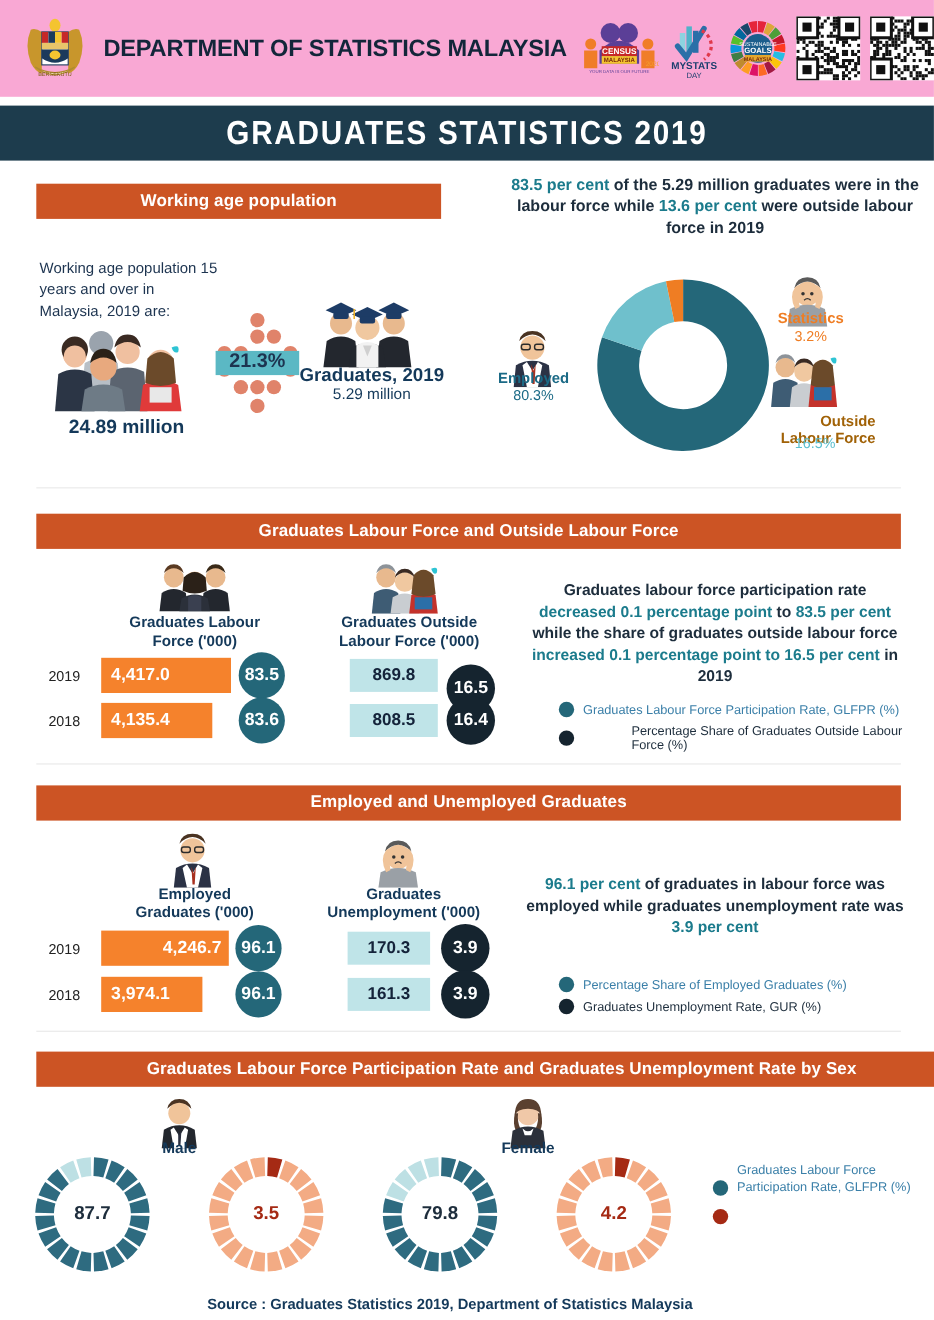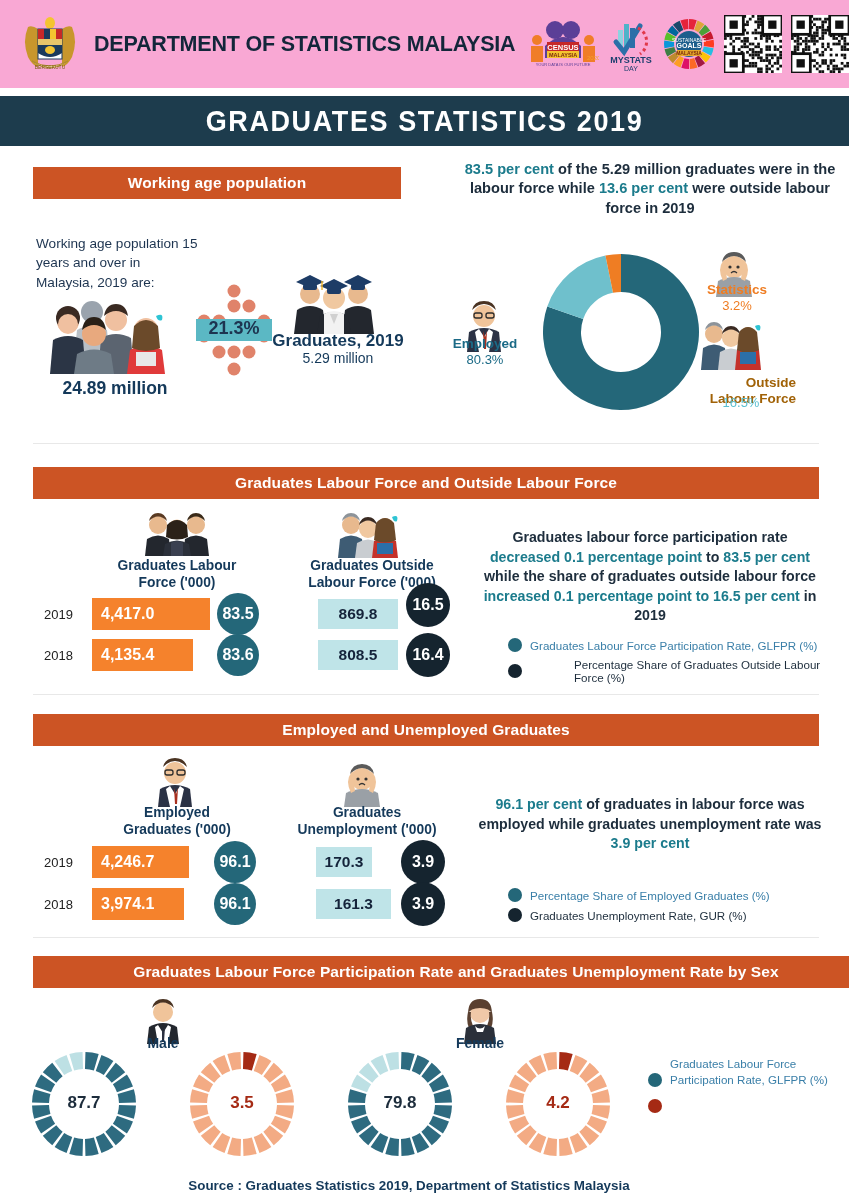--- a/index.html
+++ b/index.html
@@ -635,21 +635,21 @@
 <div class="yr" style="left:44px; top:607px;">2019</div>
 <div class="obar" style="left:92px; top:598px; width:118px;">
   <span>4,417.0</span>
 </div>
 <div class="circ c-teal" style="left:217px; top:593px; width:42px; height:42px;">
   <span style="font-size:16px;">83.5</span>
 </div>
 <div class="cbar" style="left:318px; top:599px; width:80px;">
   <span>869.8</span>
 </div>
-<div class="circ c-dark" style="left:406px; top:583px; width:44px; height:44px;">
+<div class="circ c-dark" style="left:406px; top:604px; width:44px; height:44px;">
   <span style="font-size:16px;">16.5</span>
 </div>
 
 <div class="yr" style="left:44px; top:648px;">2018</div>
 <div class="obar" style="left:92px; top:639px; width:101px;">
   <span>4,135.4</span>
 </div>
 <div class="circ c-teal" style="left:217px; top:634px; width:42px; height:42px;">
   <span style="font-size:16px;">83.6</span>
 </div>
@@ -706,27 +706,27 @@
       <circle cx="26" cy="22" r="1.6" fill="#333"></circle>
     <path d="M19 28 q3 -3 6 0" stroke="#333" stroke-width="1.2" fill="none"></path>
   </svg>
 </div>
 <div class="abs" style="left:288px; top:805px; width:158px; text-align:center; font-size:13.8px; font-weight:bold; color:#14395a; line-height:1.22;">
   <div>Graduates</div>
   <div>Unemployment ('000)</div>
 </div>
 
 <div class="yr" style="left:44px; top:855px;">2019</div>
-<div class="obar" style="left:92px; top:846px; width:97px;">
+<div class="obar" style="left:92px; top:846px; width:116px;padding-left:47px;">
   <span>4,246.7</span>
 </div>
 <div class="circ c-teal" style="left:214px; top:841px; width:42px; height:42px;">
   <span style="font-size:16px;">96.1</span>
 </div>
-<div class="cbar" style="left:316px; top:847px; width:56px;">
+<div class="cbar" style="left:316px; top:847px; width:75px;">
   <span>170.3</span>
 </div>
 <div class="circ c-dark" style="left:401px; top:840px; width:44px; height:44px;">
   <span style="font-size:16px;">3.9</span>
 </div>
 
 <div class="yr" style="left:44px; top:897px;">2018</div>
 <div class="obar" style="left:92px; top:888px; width:92px;">
   <span>3,974.1</span>
 </div>

